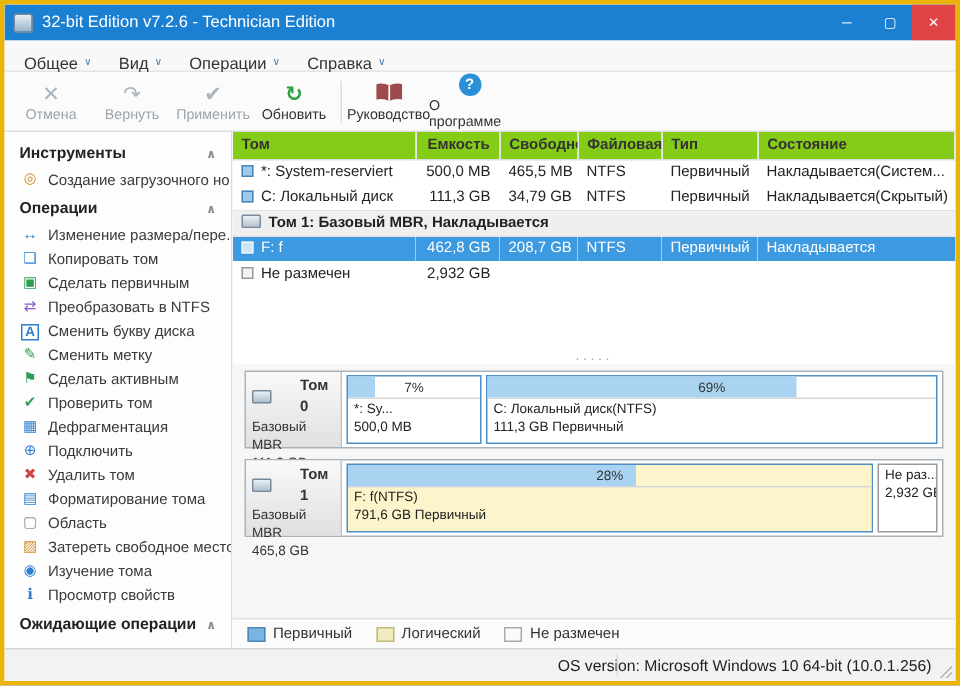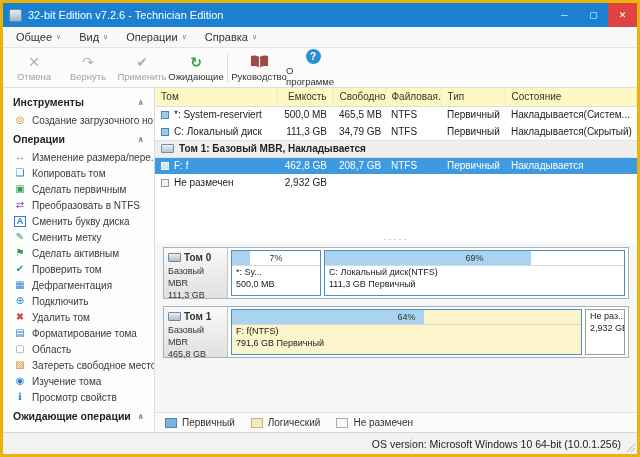--- a/index.html
+++ b/index.html
@@ -33,21 +33,21 @@
     color: #fff; font-size: 9px;
   }
   .cap-close { background: #e04343; }
   
   .menubar {
     height: 21px; flex: none;
     background: #f8f8f8; border-bottom: 1px solid #e4e4e4;
     display: flex; align-items: center;
     font-size: 11px; color: #333; padding-left: 4px;
   }
-  .menu-item { padding: 16px 9px; height: 100%; display: flex; align-items: center; gap: 4px; }
+  .menu-item { padding: 16px 9px; height: 100%; display: flex; gap: 4px; }
   .menu-chevron { font-size: 7px; color: #4a7fb5; }
   
   .toolbar {
     height: 40px; flex: none;
     background: #fbfbfb; border-bottom: 1px solid #ddd;
     display: flex; align-items: stretch; padding: 2px 4px 1px;
   }
   .tool-btn {
     width: 54px;
     display: flex; flex-direction: column; align-items: center; justify-content: center;
@@ -90,22 +90,22 @@
   .c-purple { color: #8a56c8; }
   .c-red    { color: #d04545; }
   .c-orange { color: #d28b26; }
   .c-gray   { color: #8a97a0; }
   .letter-ic { font-weight: bold; font-size: 9px; border: 1px solid #2f7fd0; line-height: 9px; }
   
   .main { flex: 1; display: flex; flex-direction: column; min-width: 0; background: #fff; }
   .table-area { height: 146px; flex: none; overflow: hidden; }
   table { width: 100%; border-collapse: collapse; table-layout: fixed; font-size: 10px; color: #222; }
   th {
-    font-weight: normal; text-align: left;
-    background: #fef9c3; color: #333;
+    font-weight: bold; text-align: left;
+    background: #84cc16; color: #333;
     border-bottom: 1px solid #ddd; border-right: 1px solid #e7e7e7;
     padding: 2px 6px; height: 18px; white-space: nowrap; overflow: hidden;
   }
   td { padding: 1px 6px; height: 17px; white-space: nowrap; overflow: hidden; }
   .num { text-align: right; }
   .group-row td {
     background: #efefef; font-weight: bold;
     border-top: 1px solid #e2e2e2; border-bottom: 1px solid #e2e2e2;
   }
   tr.selected td { background: #3d9ae1; color: #fff; }
@@ -135,21 +135,21 @@
     margin: 4px 8px 3px 8px;
     border: 1px solid #a7b2bb; background: #fff;
     display: flex;
   }
   .disk-info {
     width: 64px; flex: none;
     background: linear-gradient(#f9f9f9, #e0e0e0);
     border-right: 1px solid #c2c2c2;
     padding: 3px 4px; font-size: 9px; color: #333; line-height: 1.35;
   }
-  .disk-head { display: flex; align-items: center; gap: 3px; }
+  .disk-head { display: flex; align-items: center; gap: 19px; }
   .disk-name { font-weight: bold; font-size: 10px; }
   .disk-ico {
     width: 13px; height: 9px; flex: none;
     background: linear-gradient(#eaf0f5, #aebfcc);
     border: 1px solid #77889a; border-radius: 1px;
   }
   .parts { flex: 1; display: flex; gap: 3px; padding: 2px 3px; min-width: 0; }
   .part { border: 1px solid #4d8fc4; display: flex; flex-direction: column; min-width: 0; background: #fff; }
   .part .bar { height: 15px; flex: none; position: relative; border-bottom: 1px solid #d8d8d8; }
   .part .fill { position: absolute; left: 0; top: 0; bottom: 0; background: #a9d3f0; }
@@ -230,21 +230,21 @@
     <div class="tool-btn disabled">
       <span class="tool-icon ic-gray">↷</span>
       <span>Вернуть</span>
     </div>
     <div class="tool-btn disabled">
       <span class="tool-icon ic-gray">✔</span>
       <span>Применить</span>
     </div>
     <div class="tool-btn">
       <span class="tool-icon ic-green">↻</span>
-      <span>Ожидающие</span>
+      <span>Обновить</span>
     </div>
     <div class="tool-sep"></div>
     <div class="tool-btn">
       <span class="tool-icon">
         <svg class="book-svg" viewBox="0 0 20 15">
           <path d="M10 3 C7.4 1.1 3.4 0.9 1 1.8 L1 12.6 C3.4 11.8 7.4 12 10 13.9 C12.6 12 16.6 11.8 19 12.6 L19 1.8 C16.6 0.9 12.6 1.1 10 3 Z" fill="#9c4a4a"></path>
           <path d="M10 3 L10 13.9" stroke="#ffffff" stroke-width="1.2" fill="none"></path>
         </svg>
       </span>
       <span>Руководство</span>
@@ -447,21 +447,21 @@
               <span class="disk-ico"></span>
               <span class="disk-name">Том 1</span>
             </div>
             <div>Базовый MBR</div>
             <div>465,8 GB</div>
           </div>
           <div class="parts">
             <div class="part p-flex selected">
               <div class="bar">
                 <div class="fill" style="width:55%"></div>
-                <div class="pct">64%</div>
+                <div class="pct">28%</div>
               </div>
               <div class="pinfo">
                 <div>F: f(NTFS)</div>
                 <div>791,6 GB Первичный</div>
               </div>
             </div>
             <div class="part unalloc p-unalloc-w">
               <div class="pinfo">
                 <div>Не раз...</div>
                 <div>2,932 GB</div>

